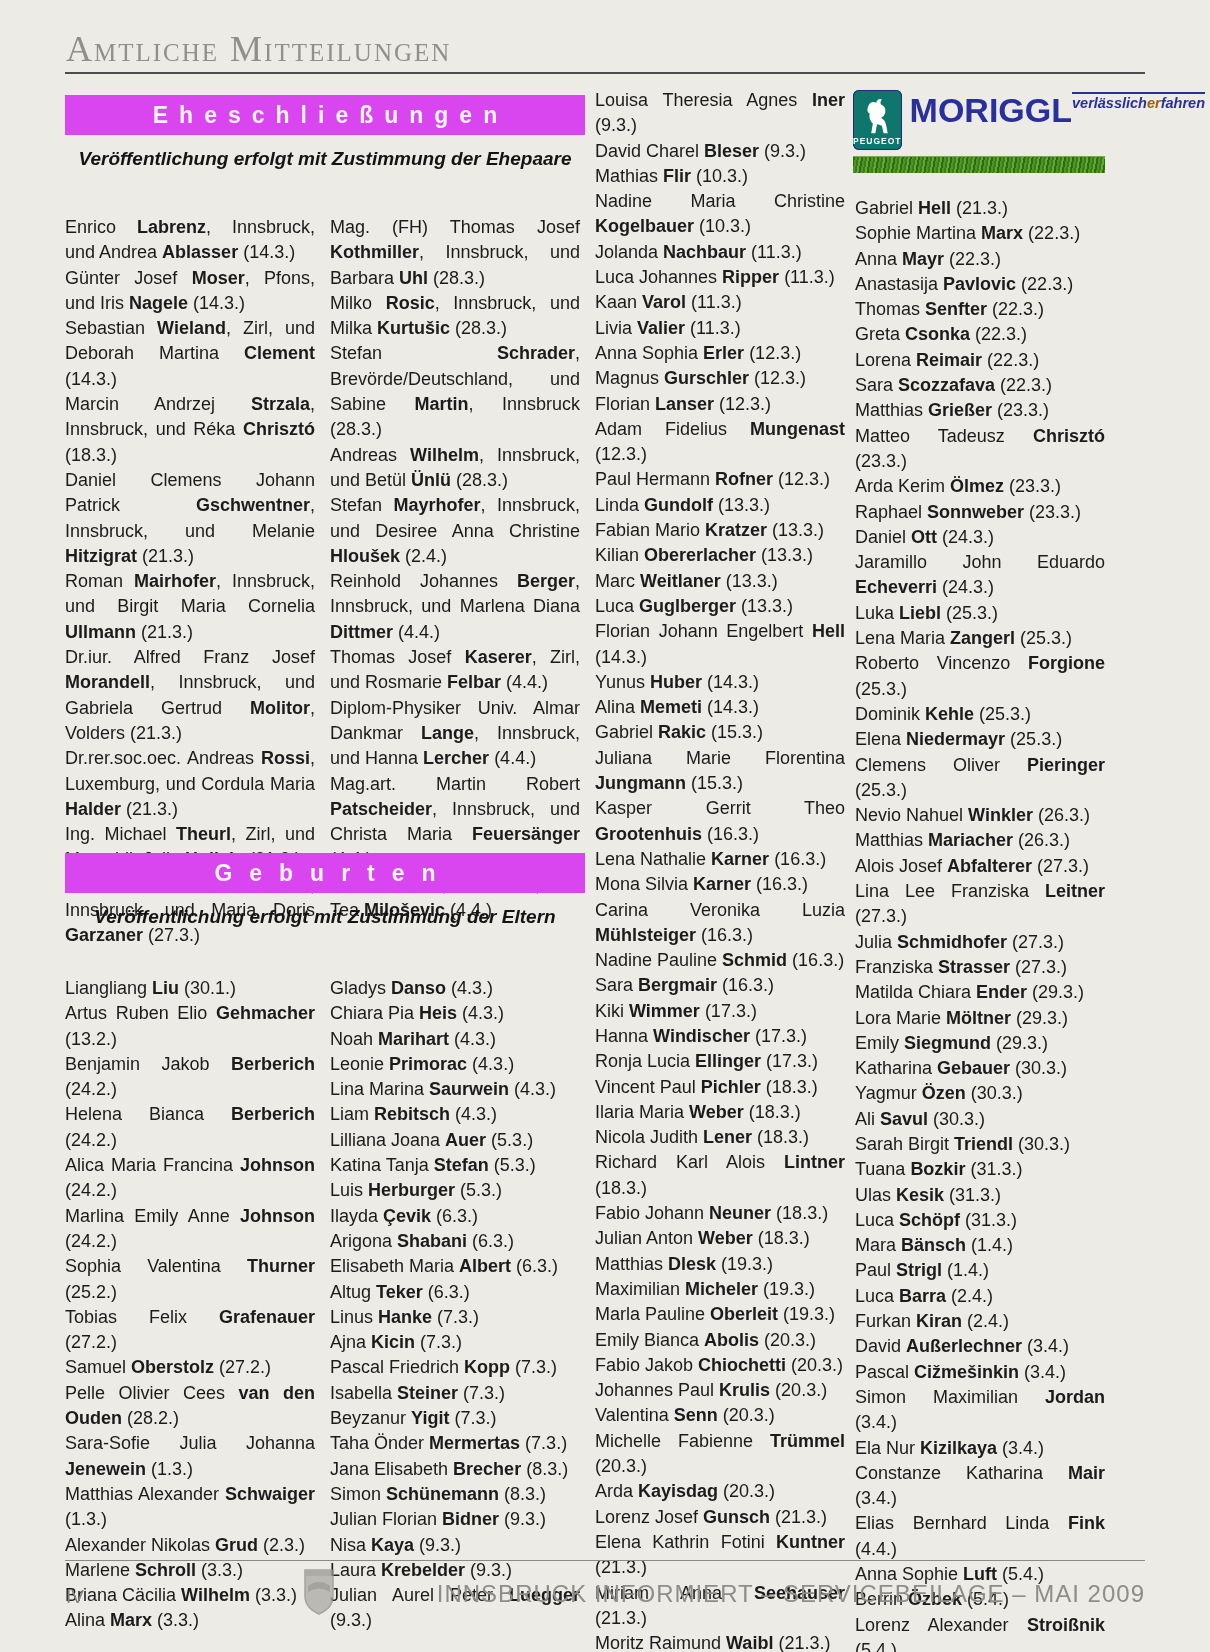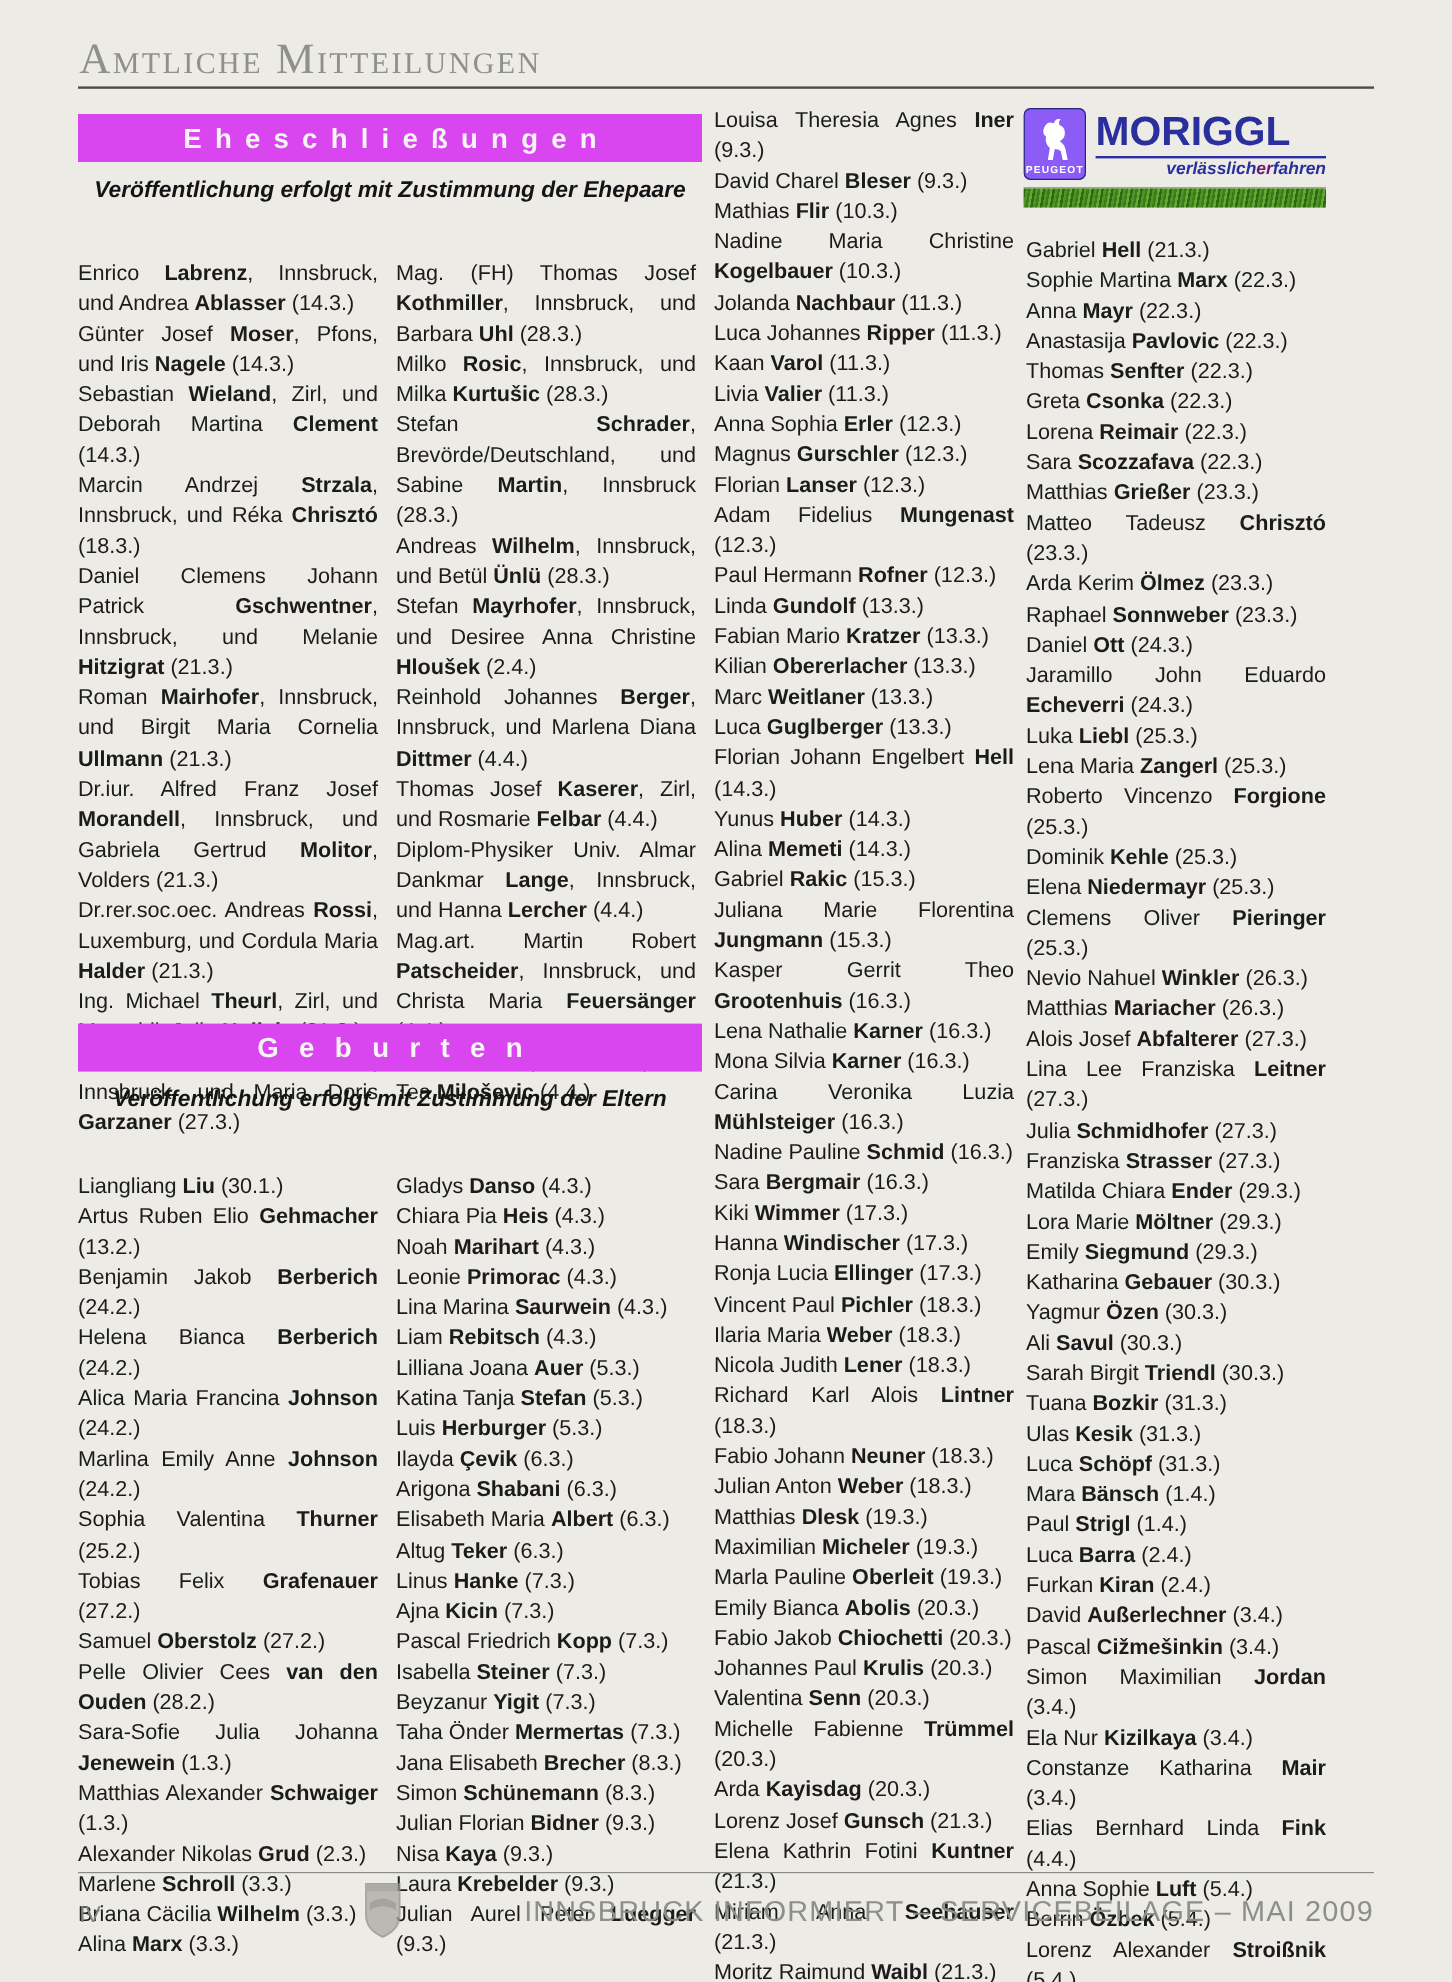--- a/index.html
+++ b/index.html
@@ -37,41 +37,41 @@
   }
   .entry b{font-weight:bold;}
 
   
   .freecol{position:absolute;width:250px;}
 
   
   .ad{position:absolute;left:853px;top:90px;width:252px;}
   .ad-top{display:flex;align-items:stretch;}
   .ad-logo{
-    width:52px;height:60px;background:#8b5cf6;border-radius:6px;
+    width:52px;height:60px;background:#0f766e;border-radius:6px;
     display:flex;flex-direction:column;align-items:center;justify-content:flex-end;
     box-shadow:0 0 0 1px #26267d inset;
   }
   .ad-logo svg{width:34px;height:38px;margin-bottom:1px;}
   .ad-brand{
     color:#fff;font-size:8.5px;font-weight:bold;letter-spacing:1px;
     margin-bottom:4px;
   }
-  .ad-right{flex:1;padding-left:8px;display:flex;flex-direction:column;justify-content:flex-start;}
+  .ad-right{flex:1;padding-left:8px;display:flex;flex-direction:row;justify-content:flex-start;}
   .ad-dealer{
     color:#2a2f9e;font-weight:bold;font-size:34px;letter-spacing:0px;
     line-height:36px;margin-top:2px;
     font-family:"Liberation Sans",sans-serif;
   }
   .ad-slogan{
     border-top:2px solid #2a2f9e;
     text-align:right;font-style:italic;font-weight:bold;font-size:14.5px;
     color:#2a2f9e;padding-top:1px;margin-top:2px;
   }
-  .ad-slogan .accent{color:#701a75;}
+  .ad-slogan .accent{color:#a16207;}
   .ad-grass{
     margin-top:6px;height:16px;width:100%;
     background:
       repeating-linear-gradient(100deg,#2e6a14 0 2px,#4f9426 2px 4px,#3b7d1b 4px 6px,#63a832 6px 8px);
     border-top:1px solid #77a84f;
   }
 
   
   .footer-rule{position:absolute;left:65px;top:1560px;width:1080px;height:1px;background:#8a8a87;}
   .footer-page{position:absolute;left:66px;top:1586px;font-size:19px;color:#83837f;}

